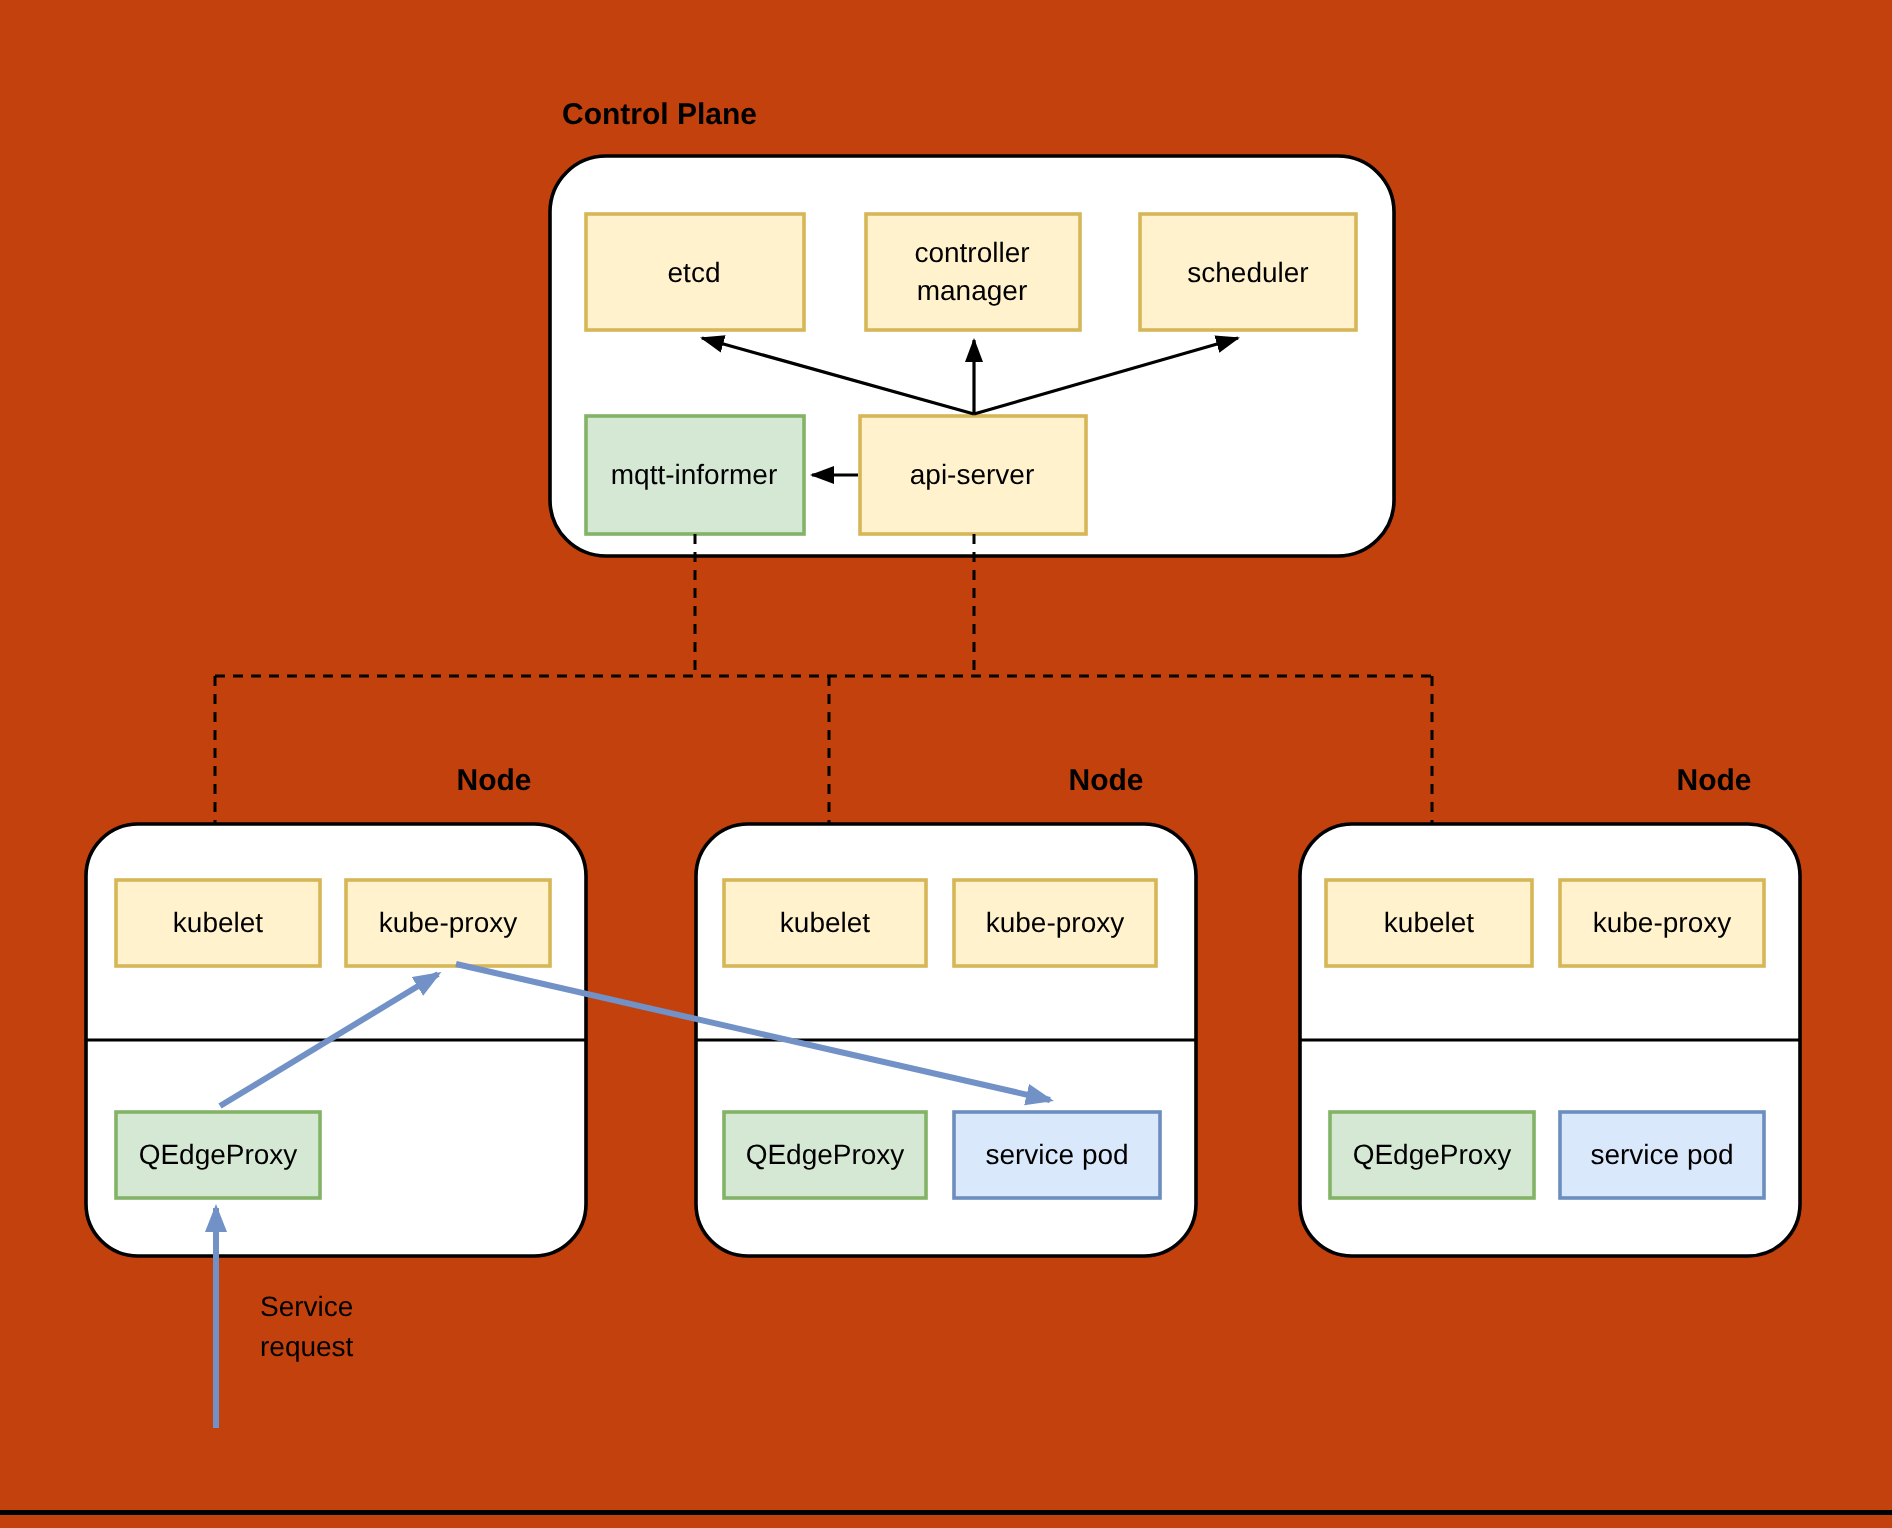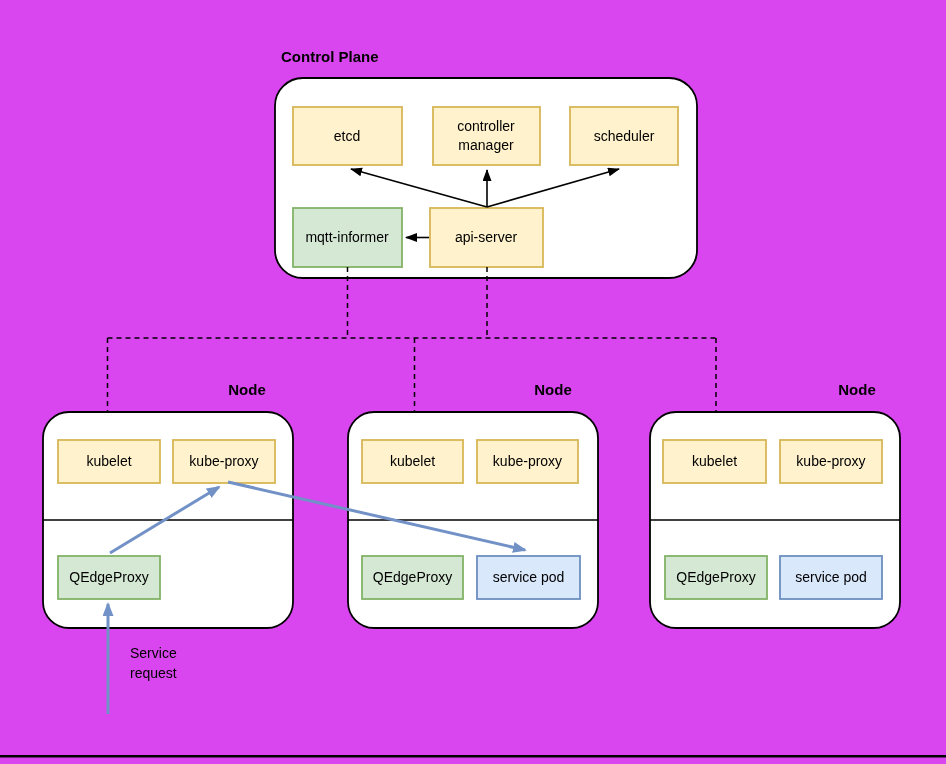--- a/index.html
+++ b/index.html
@@ -1,16 +1,16 @@
 <!DOCTYPE html>
 <html><head>
 <meta charset="utf-8">
 <style>
   html,body{margin:0;padding:0;background:#ffffff;}
-  .canvas{position:relative;width:946px;height:764px;background:#d946ef;overflow:hidden;
+  .canvas{position:relative;width:946px;height:764px;background:#c2410c;overflow:hidden;
           font-family:"Liberation Sans", sans-serif;text-decoration:underline;}
   svg text{font-family:"Liberation Sans", sans-serif;fill:#000000;}
   .title-text{font-size:15px;font-weight:bold;}
   .node-title{font-size:15px;font-weight:bold;text-anchor:middle;}
   .lbl{font-size:14px;text-anchor:middle;}
   .ann{font-size:14px;text-anchor:start;}
   .container{fill:#ffffff;stroke:#000000;stroke-width:1.8;}
   .cbox{stroke-width:1.8;}
   .blackline{stroke:#000000;stroke-width:1.6;fill:none;}
   .dashline{stroke:#000000;stroke-width:1.5;fill:none;stroke-dasharray:5 4;}

